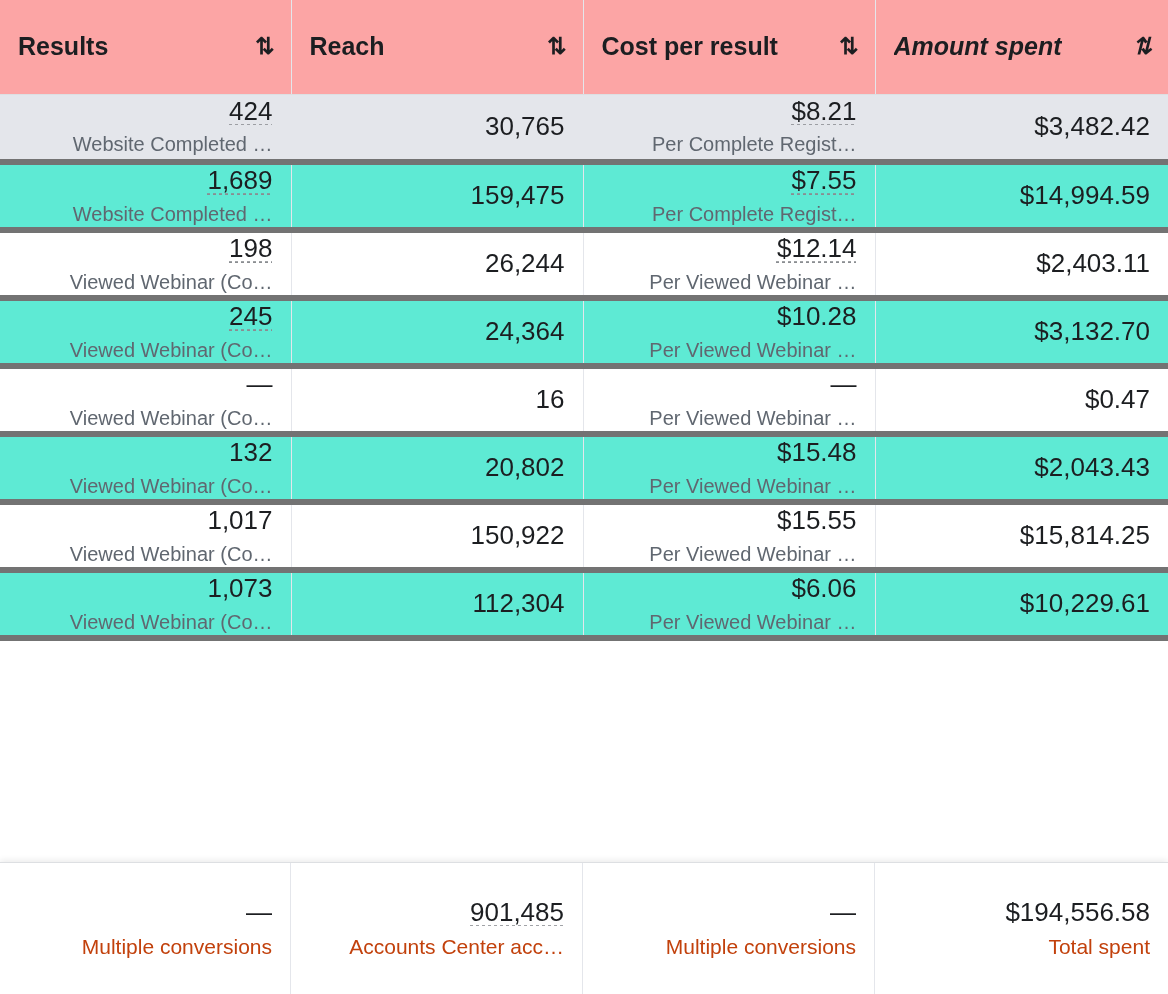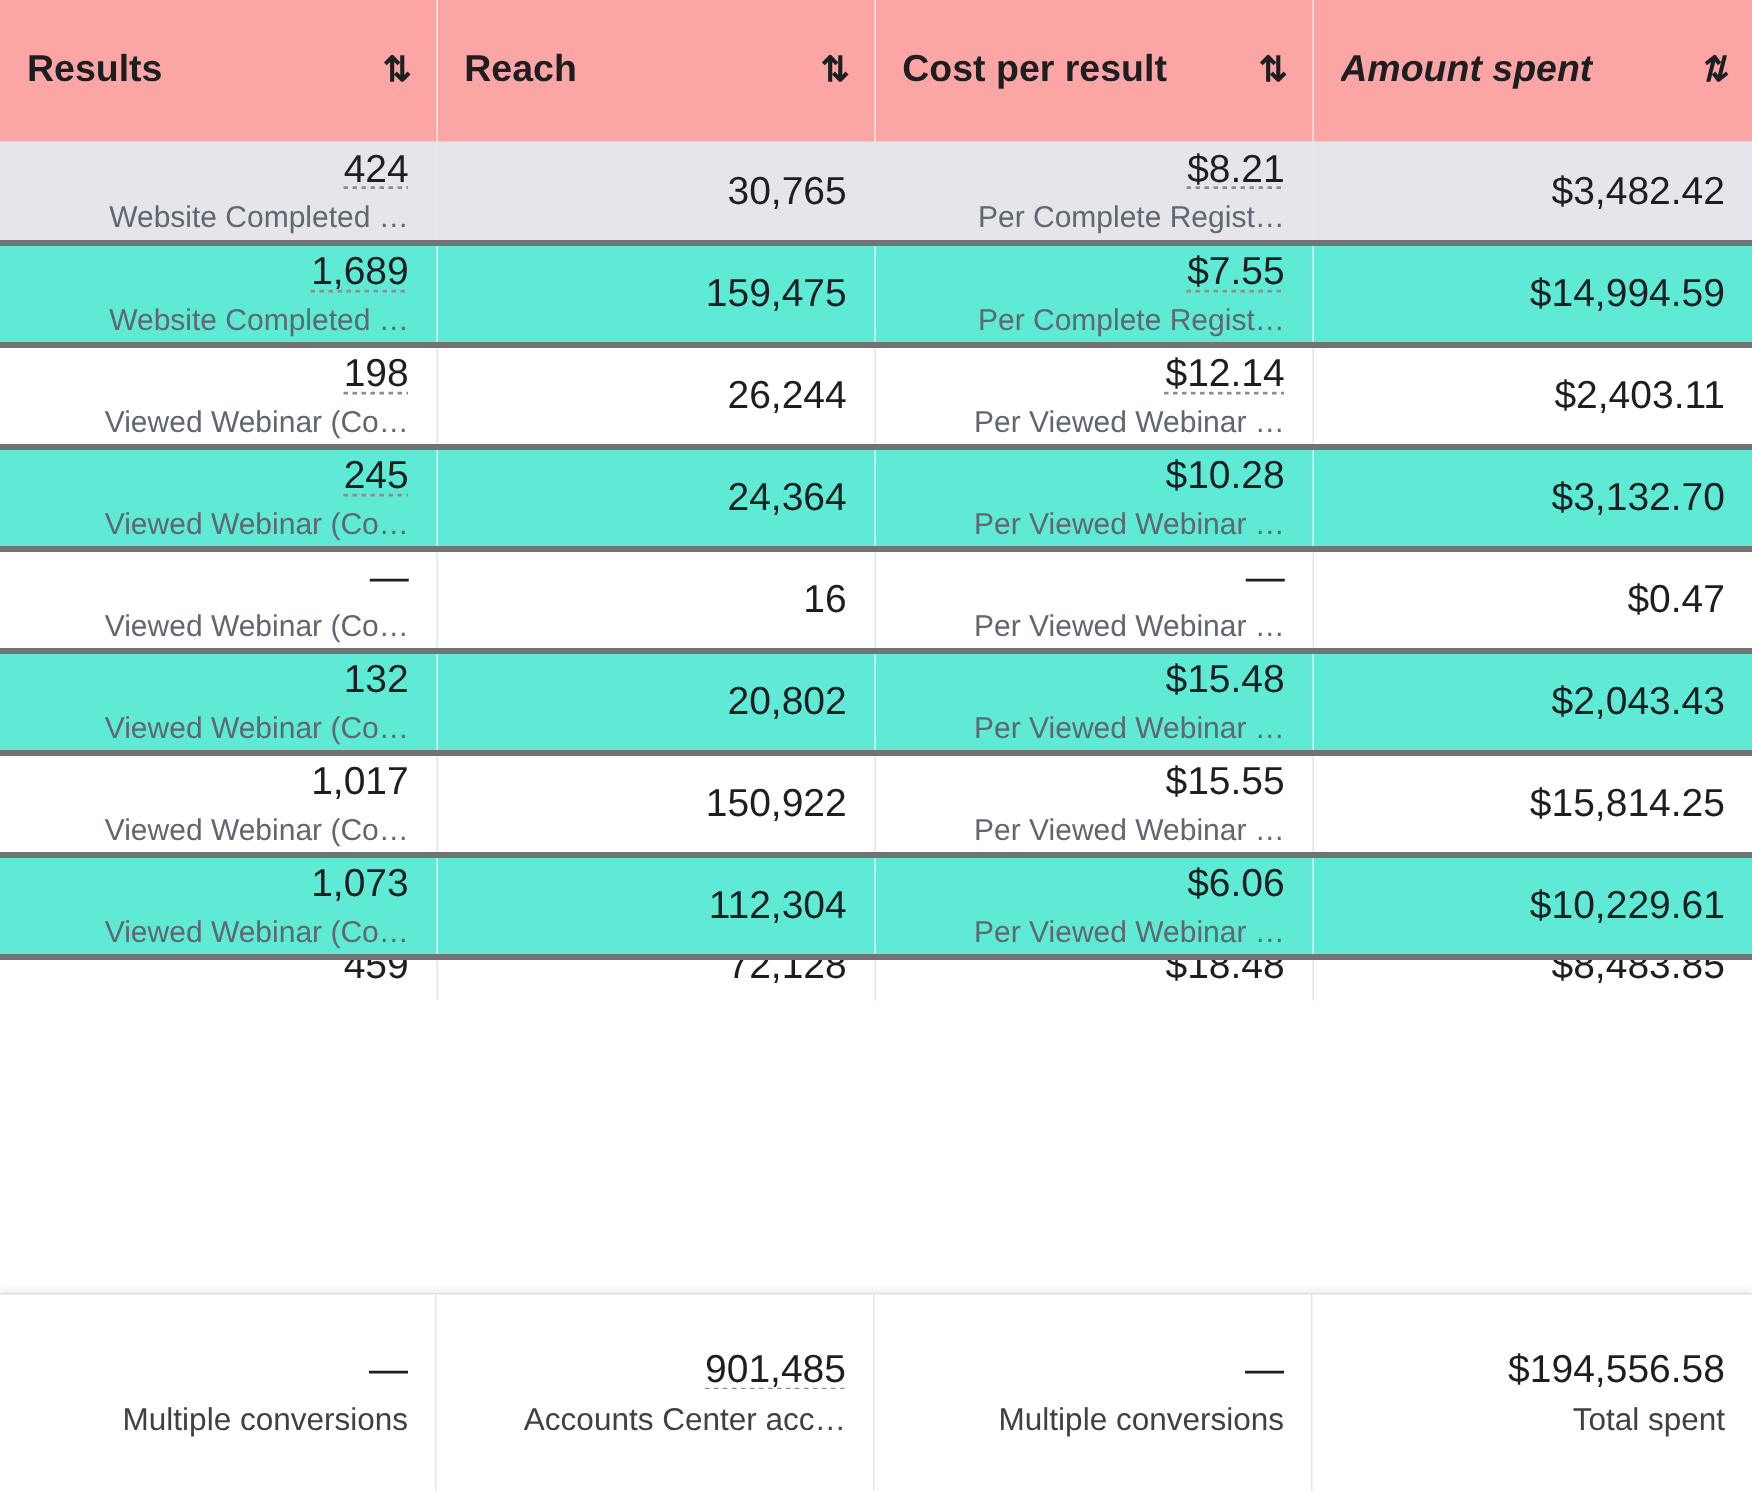--- a/index.html
+++ b/index.html
@@ -56,21 +56,21 @@
     margin-left: 10px;
     flex: 0 0 auto;
     line-height: 1;
     letter-spacing: -2px;
   }
 
   tbody td {
     height: 68px;
     padding: 0 18px;
     vertical-align: middle;
-    border-bottom: 4px solid #737373;
+    border-bottom: 6px solid #737373;
     border-right: 1px solid #e4e6eb;
     box-sizing: border-box;
     text-align: right;
   }
   tbody td:last-child { border-right: none; }
 
   tr.row-hover td { background: #e4e6eb; }
   tr.row-alt td { background: #5eead4; padding-left: 36px; }
   tr.row-plain td { background: #ffffff; }
 
@@ -147,21 +147,21 @@
     max-width: 100%;
   }
   .summary-main.link {
     text-decoration: underline;
     text-decoration-style: dotted;
     text-underline-offset: 4px;
     text-decoration-color: #8a8d91;
   }
   .summary-sub {
     font-size: 21px;
-    color: #404040;
+    color: #c2410c;
     margin-top: 10px;
     line-height: 1.05;
     white-space: nowrap;
     overflow: hidden;
     text-overflow: ellipsis;
     max-width: 100%;
   }
 </style>
 </head>
 <body>
@@ -334,34 +334,20 @@
         </td>
         <td>
           <div class="cell-main">$6.06</div>
           <div class="cell-sub">Per Viewed Webinar …</div>
         </td>
         <td>
           <div class="cell-main">$10,229.61</div>
         </td>
       </tr>
 
-      <tr class="row-plain clipped-row">
-        <td>
-          <div class="cell-main">459</div>
-        </td>
-        <td>
-          <div class="cell-main">72,128</div>
-        </td>
-        <td>
-          <div class="cell-main">$18.48</div>
-        </td>
-        <td>
-          <div class="cell-main">$8,483.85</div>
-        </td>
-      </tr>
 
     </tbody>
   </table>
 
   <div class="summary">
     <div class="summary-cell sc0">
       <div class="summary-main">—</div>
       <div class="summary-sub">Multiple conversions</div>
     </div>
     <div class="summary-cell sc1">

